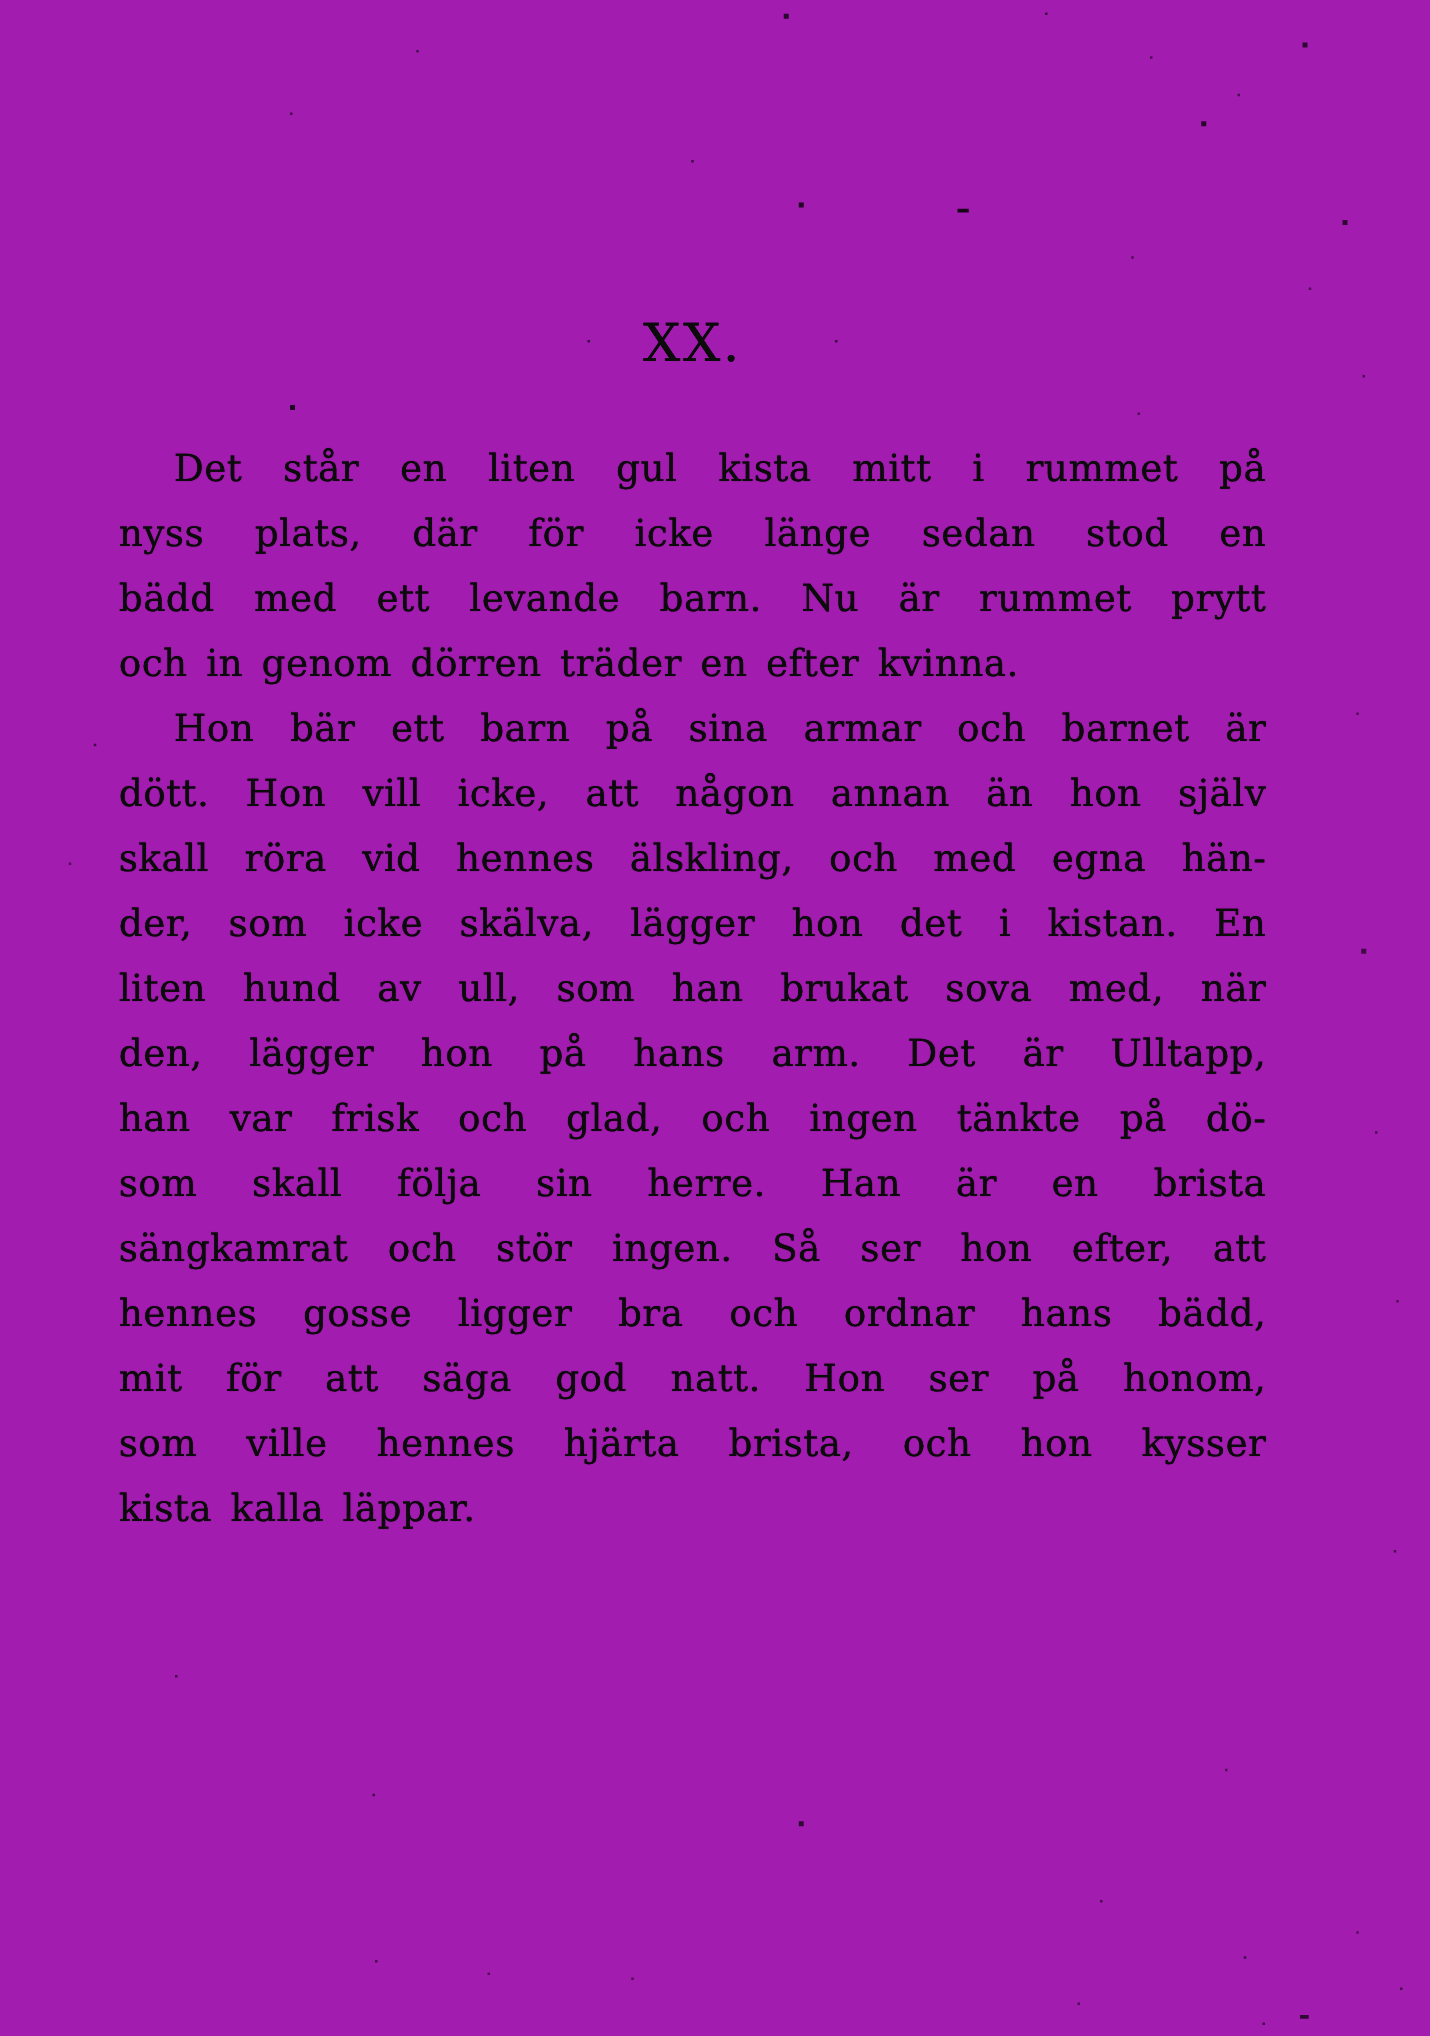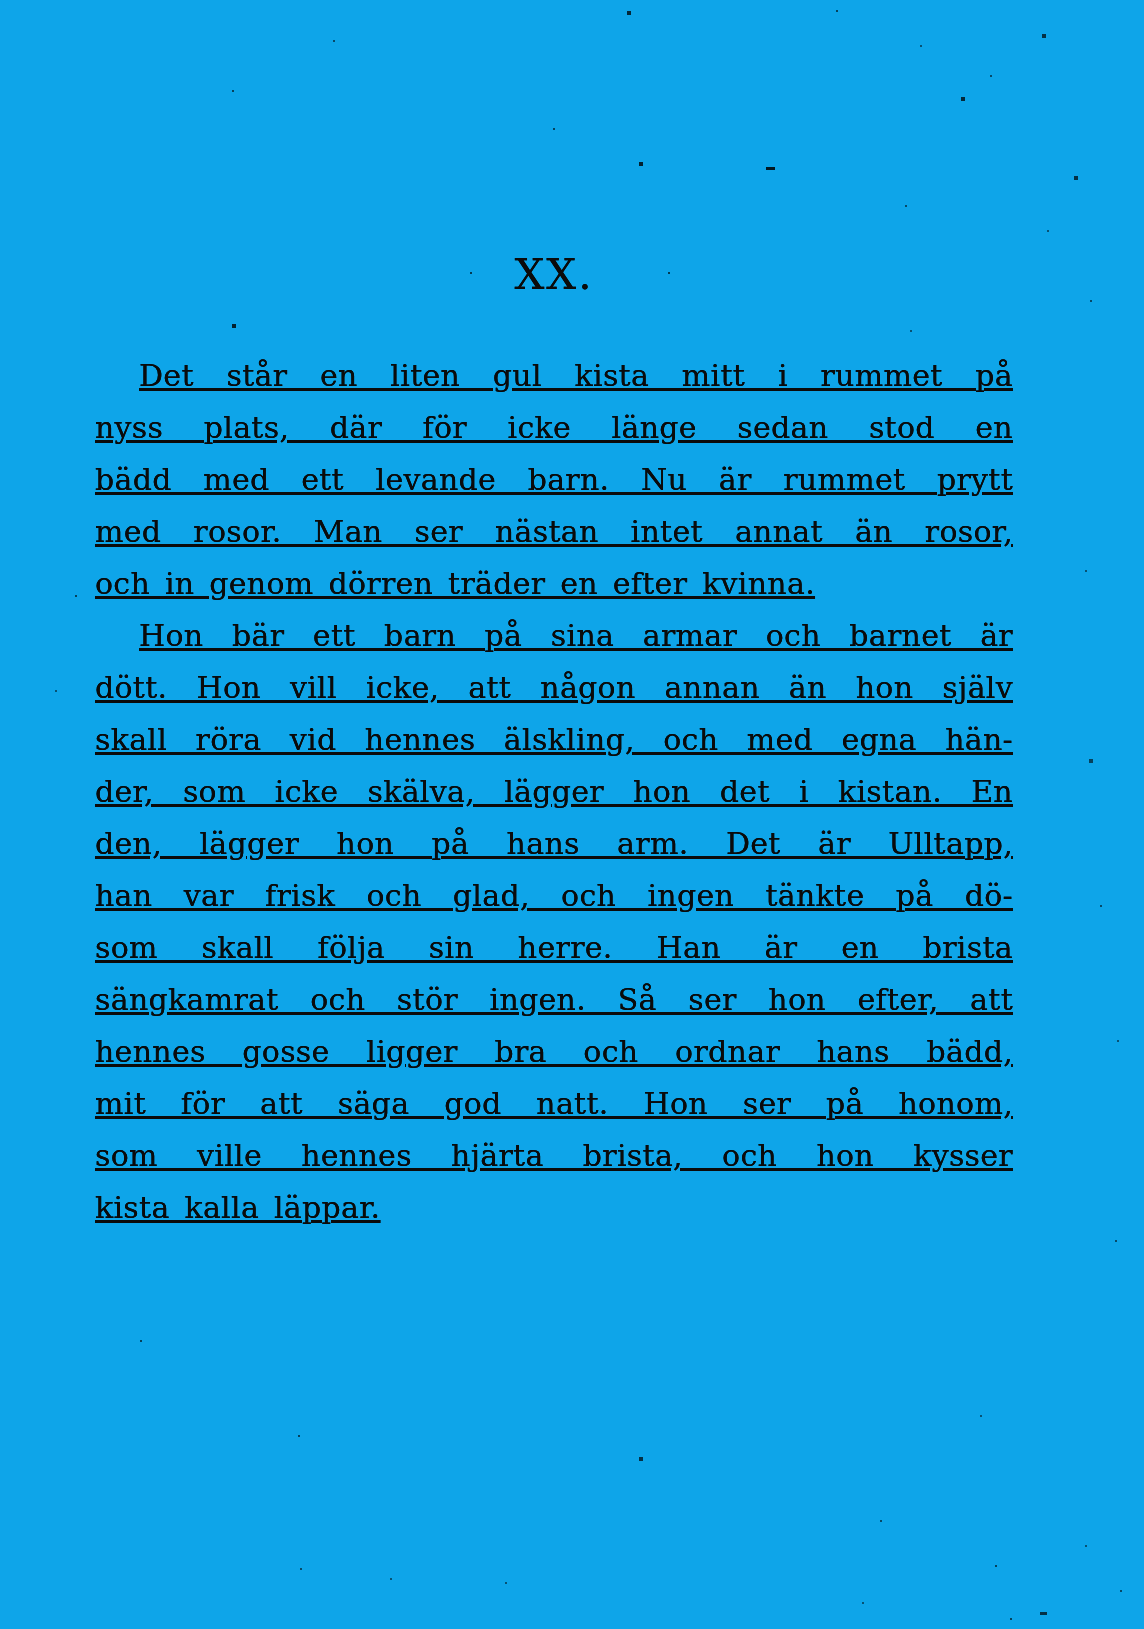--- a/index.html
+++ b/index.html
@@ -4,21 +4,21 @@
 <style>
   html, body {
     margin: 0;
     padding: 0;
     background: #ffffff;
   }
   .page {
     position: relative;
     width: 1144px;
     height: 1629px;
-    background: #0ea5e9;
+    background: #a21caf;
     overflow: hidden;
     font-family: "DejaVu Serif", "Liberation Serif", serif;
     color: #0b0b0b;
   }
   .heading {
     position: absolute;
     left: 95px;
     width: 918px;
     top: 252px;
     text-align: center;
@@ -35,21 +35,20 @@
   }
   .line {
     font-size: 30px;
     line-height: 52px;
     height: 52px;
     white-space: nowrap;
     text-align: justify;
     text-align-last: justify;
     letter-spacing: 0.3px;
     text-shadow: 0 0 0.6px #000;
-    text-decoration: underline;
   }
   .line.indent { text-indent: 44px; }
   .line.last {
     text-align-last: left;
     word-spacing: 5px;
   }
   
   .specks {
     position: absolute;
     top: 0; left: 0;
@@ -117,27 +116,27 @@
 
 <div class="page">
 
   <div class="heading">XX.</div>
 
   <div class="text-block">
 
     <div class="line indent">Det står en liten gul kista mitt i rummet på</div>
     <div class="line">nyss plats, där för icke länge sedan stod en</div>
     <div class="line">bädd med ett levande barn. Nu är rummet prytt</div>
-    <div class="line">med rosor. Man ser nästan intet annat än rosor,</div>
     <div class="line last">och in genom dörren träder en efter kvinna.</div>
 
     <div class="line indent">Hon bär ett barn på sina armar och barnet är</div>
     <div class="line">dött. Hon vill icke, att någon annan än hon själv</div>
     <div class="line">skall röra vid hennes älskling, och med egna hän-</div>
     <div class="line">der, som icke skälva, lägger hon det i kistan. En</div>
+    <div class="line">liten hund av ull, som han brukat sova med, när</div>
     <div class="line">den, lägger hon på hans arm. Det är Ulltapp,</div>
     <div class="line">han var frisk och glad, och ingen tänkte på dö-</div>
     <div class="line">som skall följa sin herre. Han är en brista</div>
     <div class="line">sängkamrat och stör ingen. Så ser hon efter, att</div>
     <div class="line">hennes gosse ligger bra och ordnar hans bädd,</div>
     <div class="line">mit för att säga god natt. Hon ser på honom,</div>
     <div class="line">som ville hennes hjärta brista, och hon kysser</div>
     <div class="line last">kista kalla läppar.</div>
   </div>
 

